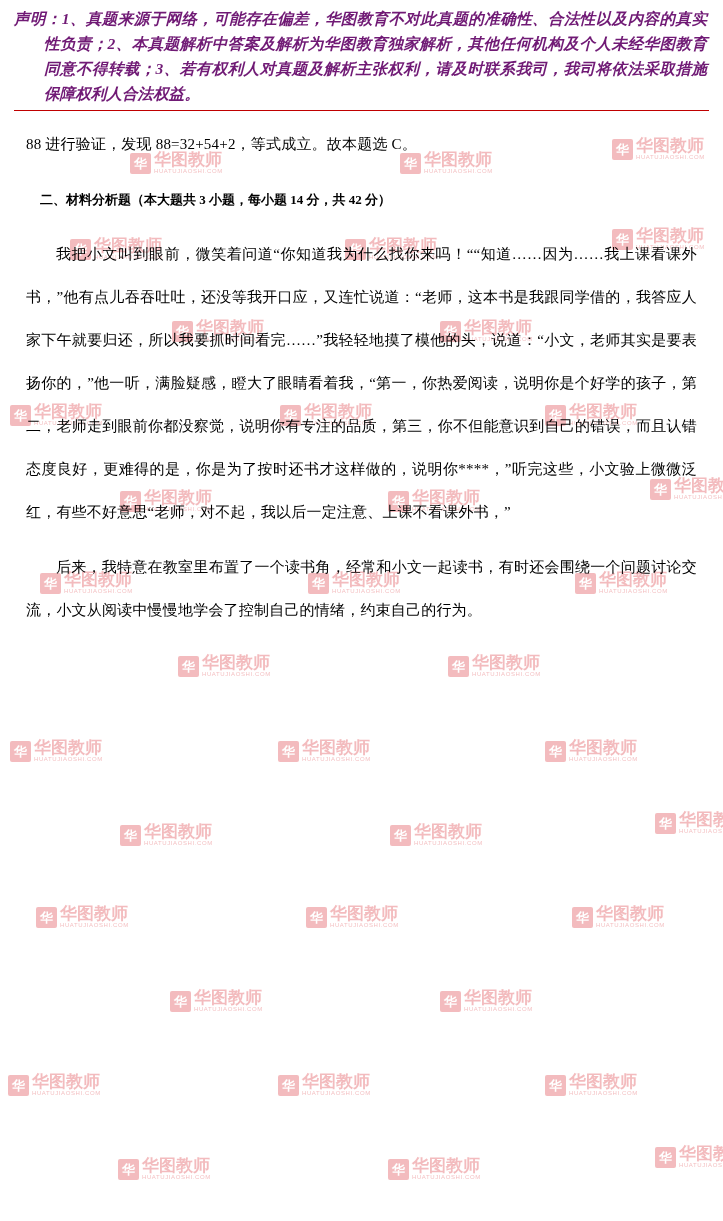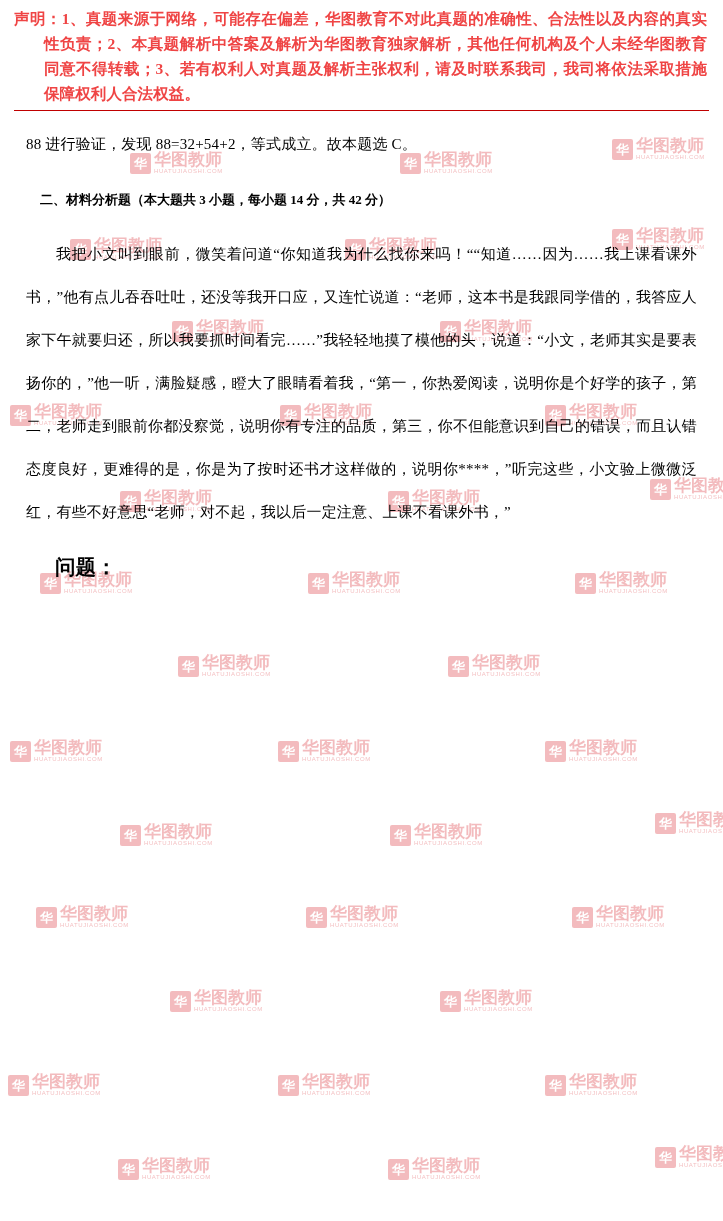--- a/index.html
+++ b/index.html
@@ -18,31 +18,32 @@
   .page {
     position: relative;
     width: 723px;
     height: 1221px;
     box-sizing: border-box;
     padding: 6px 14px 0 14px;
   }
 
   
   .disclaimer {
-    color: #ef4444;
+    color: #701a75;
     font-family: "Liberation Serif", "DejaVu Serif", serif;
     font-size: 15.5px;
     line-height: 25px;
     font-weight: 700;
     text-align: justify;
     padding: 0 2px 4px 30px;
     text-indent: -30px;
     border-bottom: 1.5px solid #c00000;
     margin-bottom: 10px;
     letter-spacing: 0.1px;
+    font-style: italic;
   }
   .disclaimer .lead {
     font-weight: 700;
   }
 
   
   .para {
     font-size: 15px;
     line-height: 43px;
     text-align: justify;
@@ -274,16 +275,16 @@
   </div>
 
   <p class="para">88 进行验证，发现 88=32+54+2，等式成立。故本题选 C。</p>
 
   <p class="heading">二、材料分析题（本大题共 3 小题，每小题 14 分，共 42 分）</p>
 
 
 
   <p class="para indent2">我把小文叫到眼前，微笑着问道“你知道我为什么找你来吗！““知道……因为……我上课看课外书，”他有点儿吞吞吐吐，还没等我开口应，又连忙说道：“老师，这本书是我跟同学借的，我答应人家下午就要归还，所以我要抓时间看完……”我轻轻地摸了模他的头，说道：“小文，老师其实是要表扬你的，”他一听，满脸疑感，瞪大了眼睛看着我，“第一，你热爱阅读，说明你是个好学的孩子，第二，老师走到眼前你都没察觉，说明你有专注的品质，第三，你不但能意识到自己的错误，而且认错态度良好，更难得的是，你是为了按时还书才这样做的，说明你****，”听完这些，小文验上微微泛红，有些不好意思“老师，对不起，我以后一定注意、上课不看课外书，”</p>
 
-
-  <p class="subheading">问题：</p>
+  <p class="para indent2">后来，我特意在教室里布置了一个读书角，经常和小文一起读书，有时还会围绕一个问题讨论交流，小文从阅读中慢慢地学会了控制自己的情绪，约束自己的行为。</p>
+
 
 </div>
 
 </body></html>

